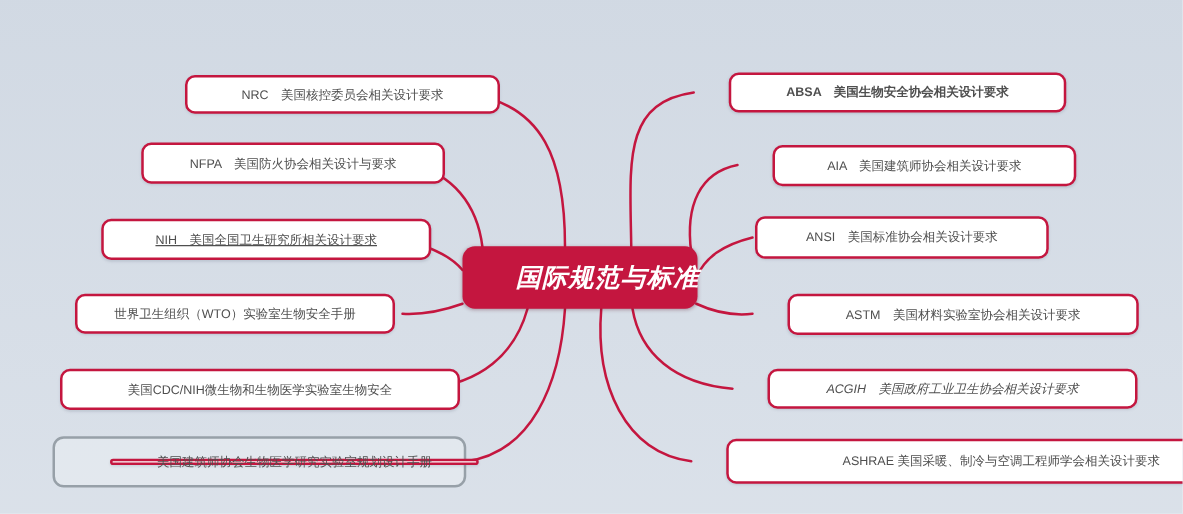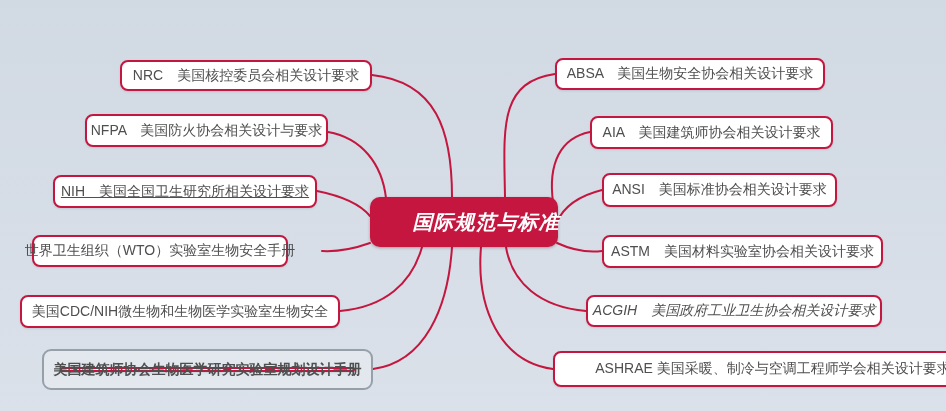--- a/index.html
+++ b/index.html
@@ -31,32 +31,32 @@
   .topic {
     position: absolute;
     box-sizing: border-box;
     display: flex;
     align-items: center;
     justify-content: center;
     background: #ffffff;
     border: 2px solid #c4163f;
     border-radius: 8px;
     color: #4f4f4f;
-    font-size: 14px;
+    font-size: 10px;
     white-space: nowrap;
     box-shadow: 0 1px 2px rgba(90,100,120,0.18);
+    margin-left: 28px;
   }
   .selection-outline {
     position: absolute;
     box-sizing: border-box;
     border: 2px solid #97a0a8;
     border-radius: 9px;
     padding: 16px;
     background: rgba(255,255,255,0.25);
-    font-weight: bold;
   }
   .selection-outline .topic {
     position: relative;
     width: 100%;
     height: 100%;
     left: 0; top: 0;
   }
   .root-node {
     position: absolute;
     box-sizing: border-box;
@@ -75,23 +75,23 @@
   }
 
   
   #node-nrc     { left:120px; top: 60px; width:252px; height:31px; }
   #node-nfpa    { left: 85px; top:114px; width:243px; height:33px; }
   #node-nih     { left: 53px; top:175px; width:264px; height:33px;text-decoration:underline; }
   #node-wto     { left: 32px; top:235px; width:256px; height:32px; }
   #node-cdc     { left: 20px; top:295px; width:320px; height:33px; }
   #sel-handbook { left: 42px; top:349px; width:331px; height:41px; }
 
-  #node-absa    { left:555px; top: 58px; width:270px; height:32px; }
+  #node-absa    { left:555px; top: 58px; width:270px; height:32px;font-weight:bold; }
   #node-aia     { left:590px; top:116px; width:243px; height:33px; }
-  #node-ansi    { left:602px; top:173px; width:235px; height:34px; }
+  #node-ansi    { left:576px; top:173px; width:235px; height:34px; }
   #node-astm    { left:602px; top:235px; width:281px; height:33px; }
   #node-acgih   { left:586px; top:295px; width:296px; height:32px;font-style:italic; }
   #node-ashrae  { left:553px; top:351px; width:440px; height:36px;text-align:right; }
 
   #node-root    { left:370px; top:197px; width:188px; height:50px;padding-left:44px; }
 </style>
 </head>
 <body>
 
 <div class="canvas">

